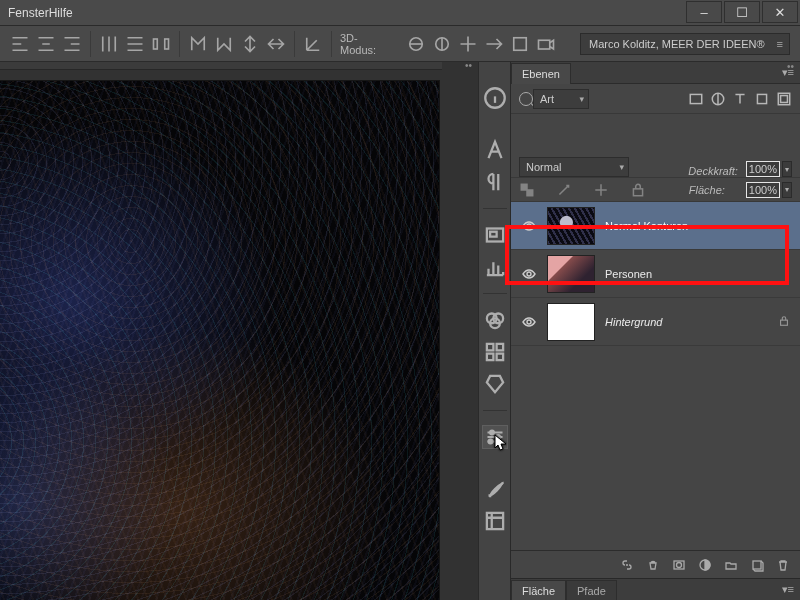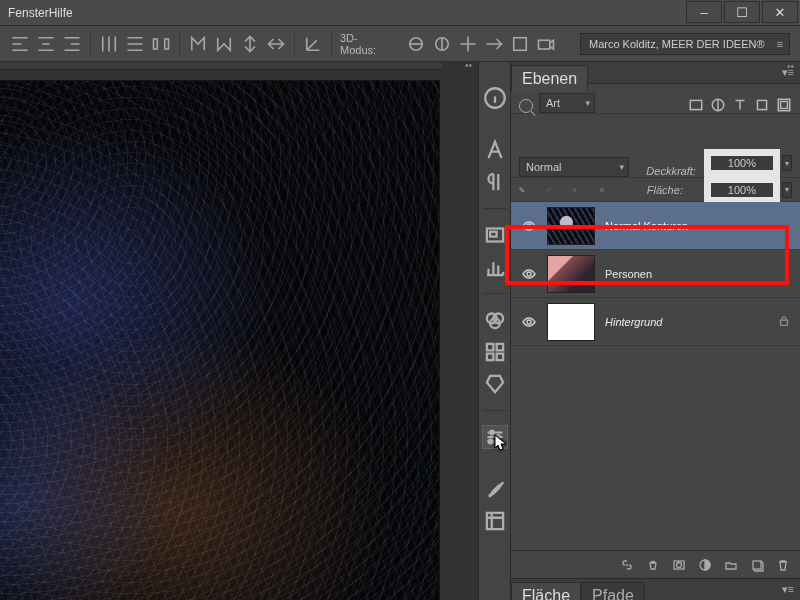--- a/index.html
+++ b/index.html
@@ -57,38 +57,38 @@
   .dockgap { height:12px; }
   .dockcol .di { width:26px; height:24px; display:flex; align-items:center; justify-content:center; opacity:.8; }
   .dockcol .di.sel { background:#555; border:1px solid #666; }
   .dockcol .di svg { stroke:#c9c9c9; fill:none; stroke-width:1.4; }
   .dockcol hr { width:24px; border:none; border-top:1px solid #333; margin:6px 0;}
 
   
   .rpanel { width:290px; background:#454545; border-left:1px solid #292929; display:flex; flex-direction:column; position:relative;}
   .rpanel .coll { position:absolute; top:-1px; right:6px; font-size:10px; color:#888;}
   .ptabs { height:22px; background:#3d3d3d; border-bottom:1px solid #2b2b2b; display:flex; align-items:flex-end; }
-  .ptab { font-size:16px; color:#ddd; padding:4px 10px; background:#484848; border:1px solid #2d2d2d; border-bottom:none; position:relative; top:9px; }
+  .ptab { font-size:11px; color:#ddd; padding:4px 10px; background:#484848; border:1px solid #2d2d2d; border-bottom:none; position:relative; top:1px; }
   .ptab.inact { background:#3a3a3a; color:#aaa; }
   .pmenu { margin-left:auto; margin-right:6px; font-size:11px; color:#aaa; align-self:center;}
 
-  .filterrow { height:30px; display:flex; align-items:flex-end; gap:6px; padding:0 8px; border-bottom:1px solid #383838;}
+  .filterrow { height:30px; display:flex; align-items:center; padding:0 8px; border-bottom:1px solid #383838;}
   .dd { display:flex; align-items:center; height:20px; background:#3d3d3d; border:1px solid #2d2d2d; font-size:11px; color:#ccc; padding:0 16px 0 6px; position:relative;}
   .dd::after{ content:"▾"; position:absolute; right:4px; font-size:9px; color:#aaa;}
   .srch { width:14px; height:14px; border:1.3px solid #aaa; border-radius:50%; position:relative;}
   .srch::after { content:""; position:absolute; width:6px; height:1.3px; background:#aaa; transform:rotate(45deg); bottom:-2px; right:-4px;}
   .frow-icons { display:flex; gap:6px; margin-left:auto;}
   .fi { width:16px; height:16px; display:flex; align-items:center; justify-content:center;}
   .fi svg { stroke:#b7b7b7; fill:none; stroke-width:1.3; }
 
   .blendrow { height:28px; display:flex; align-items:flex-end; gap:8px; padding:0 8px; border-bottom:1px solid #383838;margin-top:36px;}
   .blendrow .dd { flex:0 0 110px; }
   .lbl{ font-size:11px; color:#bbb;font-style:italic;}
   .pct { display:flex; align-items:center; gap:2px;}
-  .pct .val{ font-size:11px; color:#ccc; background:#3b3b3b; border:7px solid #e5e5e5; padding:1px 17px;}
+  .pct .val{ font-size:11px; color:#ccc; background:#3b3b3b; border:1px solid #e5e5e5; padding:1px 2px;}
   .pct .arr{ width:10px; height:16px; background:#3b3b3b; border:1px solid #2b2b2b; display:flex; align-items:center; justify-content:center; font-size:8px; color:#aaa;}
 
   .lockrow { height:24px; display:flex; align-items:center; gap:21px; padding:0 8px; border-bottom:1px solid #383838; font-size:11px;}
   .lockrow .fi { opacity:.55; }
 
   .layerlist { flex:1; overflow:auto; }
   .layer { height:48px; display:flex; align-items:center; gap:10px; padding:0 10px; border-bottom:1px solid #3a3a3a;}
   .layer.sel { background:#5b6f8c; }
   .eye { width:16px; height:16px; }
   .eye svg { stroke:#ccc; stroke-width:1.4; fill:none;}

